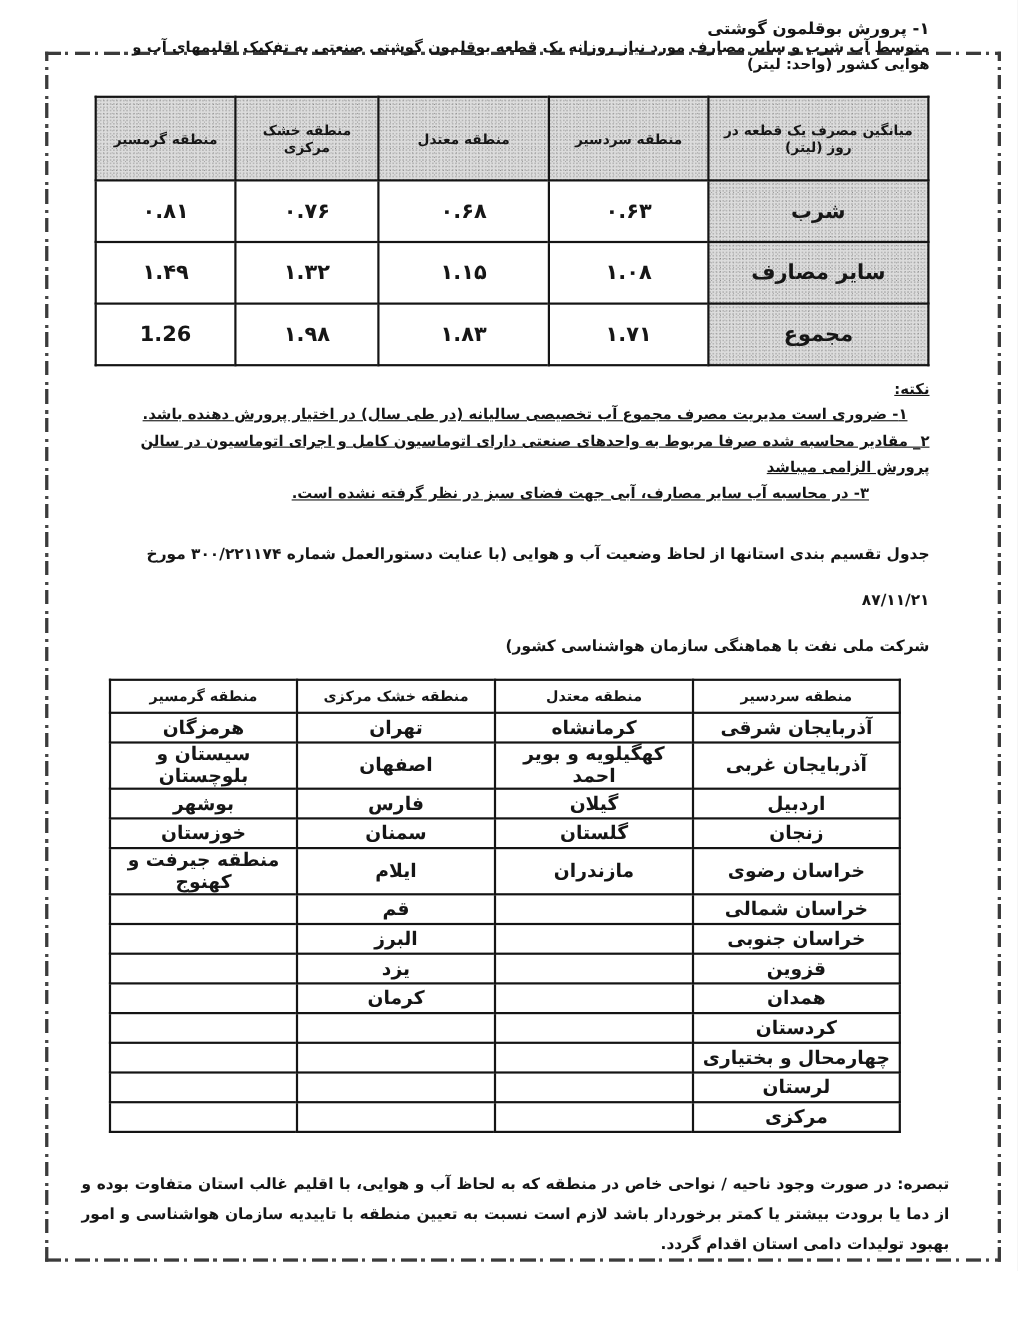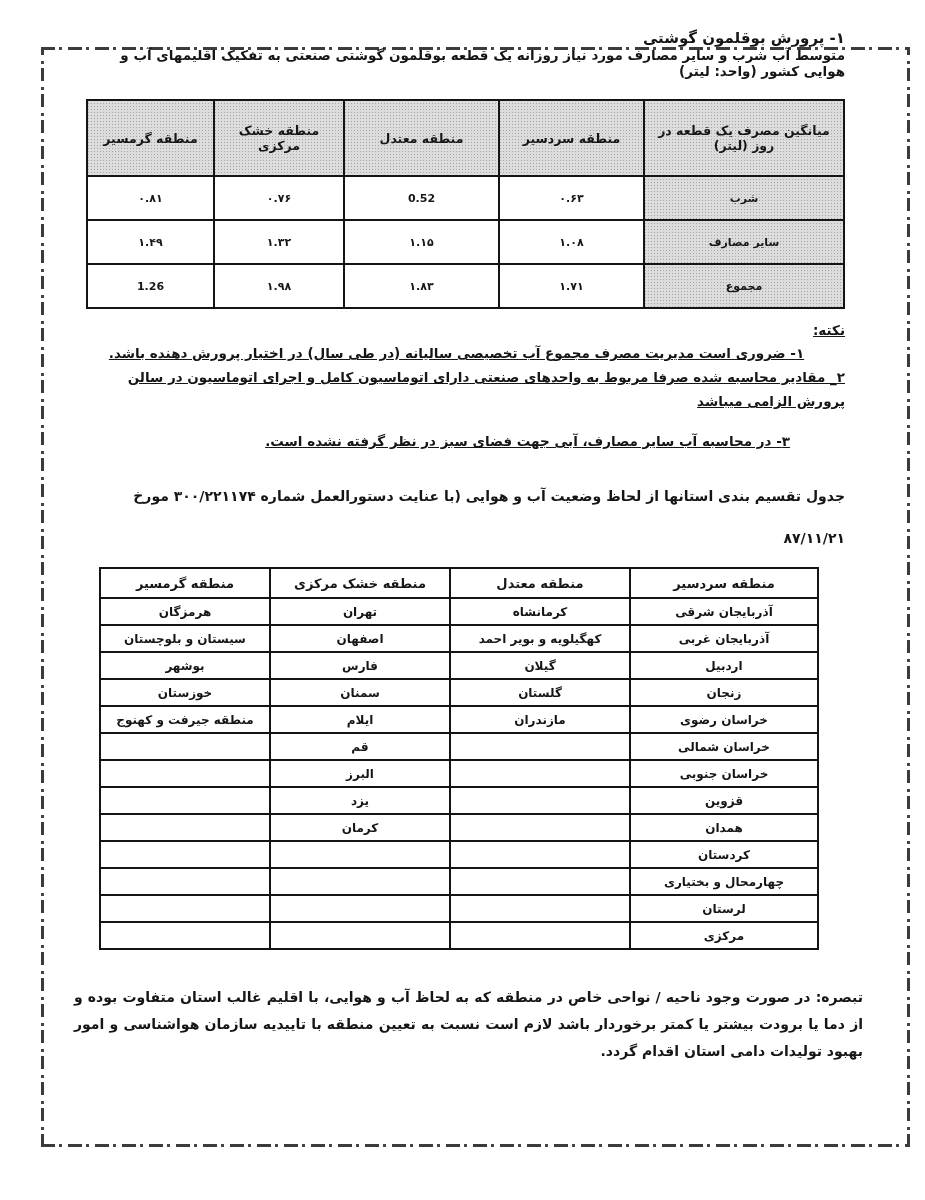--- a/index.html
+++ b/index.html
@@ -27,51 +27,51 @@
   }
   .edge-left{left:0;}
   .edge-right{right:0;}
 
   
   .content{position:absolute;left:88px;right:80px;top:0;direction:rtl;}
   .doc-title{
     margin-top:75px;text-align:center;
     font-size:15px;font-weight:bold;letter-spacing:0.2px;
   }
-  .section-heading{margin-top:29px;text-align:right;font-size:15px;font-weight:bold;}
+  .section-heading{margin-top:17px;text-align:right;font-size:15px;font-weight:bold;}
   .intro-text{text-align:right;font-size:13.5px;font-weight:bold;}
 
   
   table{border-collapse:collapse;direction:rtl;}
   th,td{border:2px solid #141414;text-align:center;vertical-align:middle;font-weight:bold;padding:0 4px;box-sizing:border-box;}
   .t1{width:100%;table-layout:fixed;margin-top:20px;}
   .t1 .hdr-row th{height:76px;font-size:12.5px;}
-  .t1 .data-row td,.t1 .data-row th{height:44px;font-size:11px;}
+  .t1 .data-row td,.t1 .data-row th{height:56px;font-size:19px;}
   .stipple{
     background-color:#dcdcdc;
     background-image:radial-gradient(#8d8d8d 0.6px,transparent 0.7px),radial-gradient(#a6a6a6 0.5px,transparent 0.6px);
     background-size:4px 4px,3px 3px;
     background-position:0 0,2px 1px;
   }
 
   
   .notes{margin-top:10px;text-align:right;font-size:13.5px;font-weight:bold;text-decoration:underline;}
   .notes-heading{line-height:22px;}
   .note-item{line-height:24px;}
-  .note-1{margin-left:0;margin-right:20px;text-align:center;}
-  .note-3{margin-right:55px;margin-top:16px;}
+  .note-1{margin-left:0;margin-right:20px;}
+  .note-3{margin-right:55px;}
 
   
   .prov-caption{margin-top:22px;font-size:14px;font-weight:bold;}
   .prov-caption div{line-height:42px;}
 
   
   .t2{width:718px;table-layout:fixed;margin-top:8px;margin-right:26px;}
   .t2 .hdr-row th{height:30px;font-size:13px;}
-  .t2 td{height:27px;font-size:12px;}
+  .t2 td{height:27px;font-size:17px;}
 
   
   .footnote{
     margin-top:34px;margin-right:-18px;margin-left:-14px;
     text-align:justify;font-size:14px;font-weight:bold;line-height:27px;
   }
 </style>
 </head>
 <body>
 
@@ -101,21 +101,21 @@
           <tr class="hdr-row">
         <th class="stipple">میانگین مصرف یک قطعه در روز (لیتر)</th>
         <th class="stipple">منطقه سردسیر</th>
         <th class="stipple">منطقه معتدل</th>
         <th class="stipple">منطقه خشک مرکزی</th>
         <th class="stipple">منطقه گرمسیر</th>
       </tr>
       <tr class="data-row">
         <th class="stipple">شرب</th>
         <td>۰.۶۳</td>
-        <td>0.52</td>
+        <td>۰.۶۸</td>
         <td>۰.۷۶</td>
         <td>۰.۸۱</td>
       </tr>
       <tr class="data-row">
         <th class="stipple">سایر مصارف</th>
         <td>۱.۰۸</td>
         <td>۱.۱۵</td>
         <td>۱.۳۲</td>
         <td>۱.۴۹</td>
       </tr>
@@ -131,20 +131,21 @@
 
     <div class="notes">
       <div class="notes-heading">نکته:</div>
       <div class="note-item note-1">۱- ضروری است مدیریت مصرف مجموع آب تخصیصی سالیانه (در طی سال) در اختیار پرورش دهنده باشد.</div>
       <div class="note-item note-2">۲_ مقادیر محاسبه شده صرفا مربوط به واحدهای صنعتی دارای اتوماسیون کامل و اجرای اتوماسیون در سالن پرورش  الزامی میباشد</div>
       <div class="note-item note-3">۳- در محاسبه آب سایر مصارف، آبی جهت فضای سبز در نظر گرفته نشده است.</div>
     </div>
 
     <div class="prov-caption">
       <div>جدول تقسیم بندی استانها از لحاظ  وضعیت آب و هوایی (با عنایت دستورالعمل شماره   ۳۰۰/۲۲۱۱۷۴ مورخ   ۸۷/۱۱/۲۱</div>
+      <div>شرکت ملی نفت با هماهنگی سازمان هواشناسی کشور)</div>
     </div>
 
     <table class="t2">
       <colgroup>
         <col style="width:188px">
           <col style="width:180px">
           <col style="width:180px">
           <col style="width:170px">
       </colgroup>
       <tbody>

